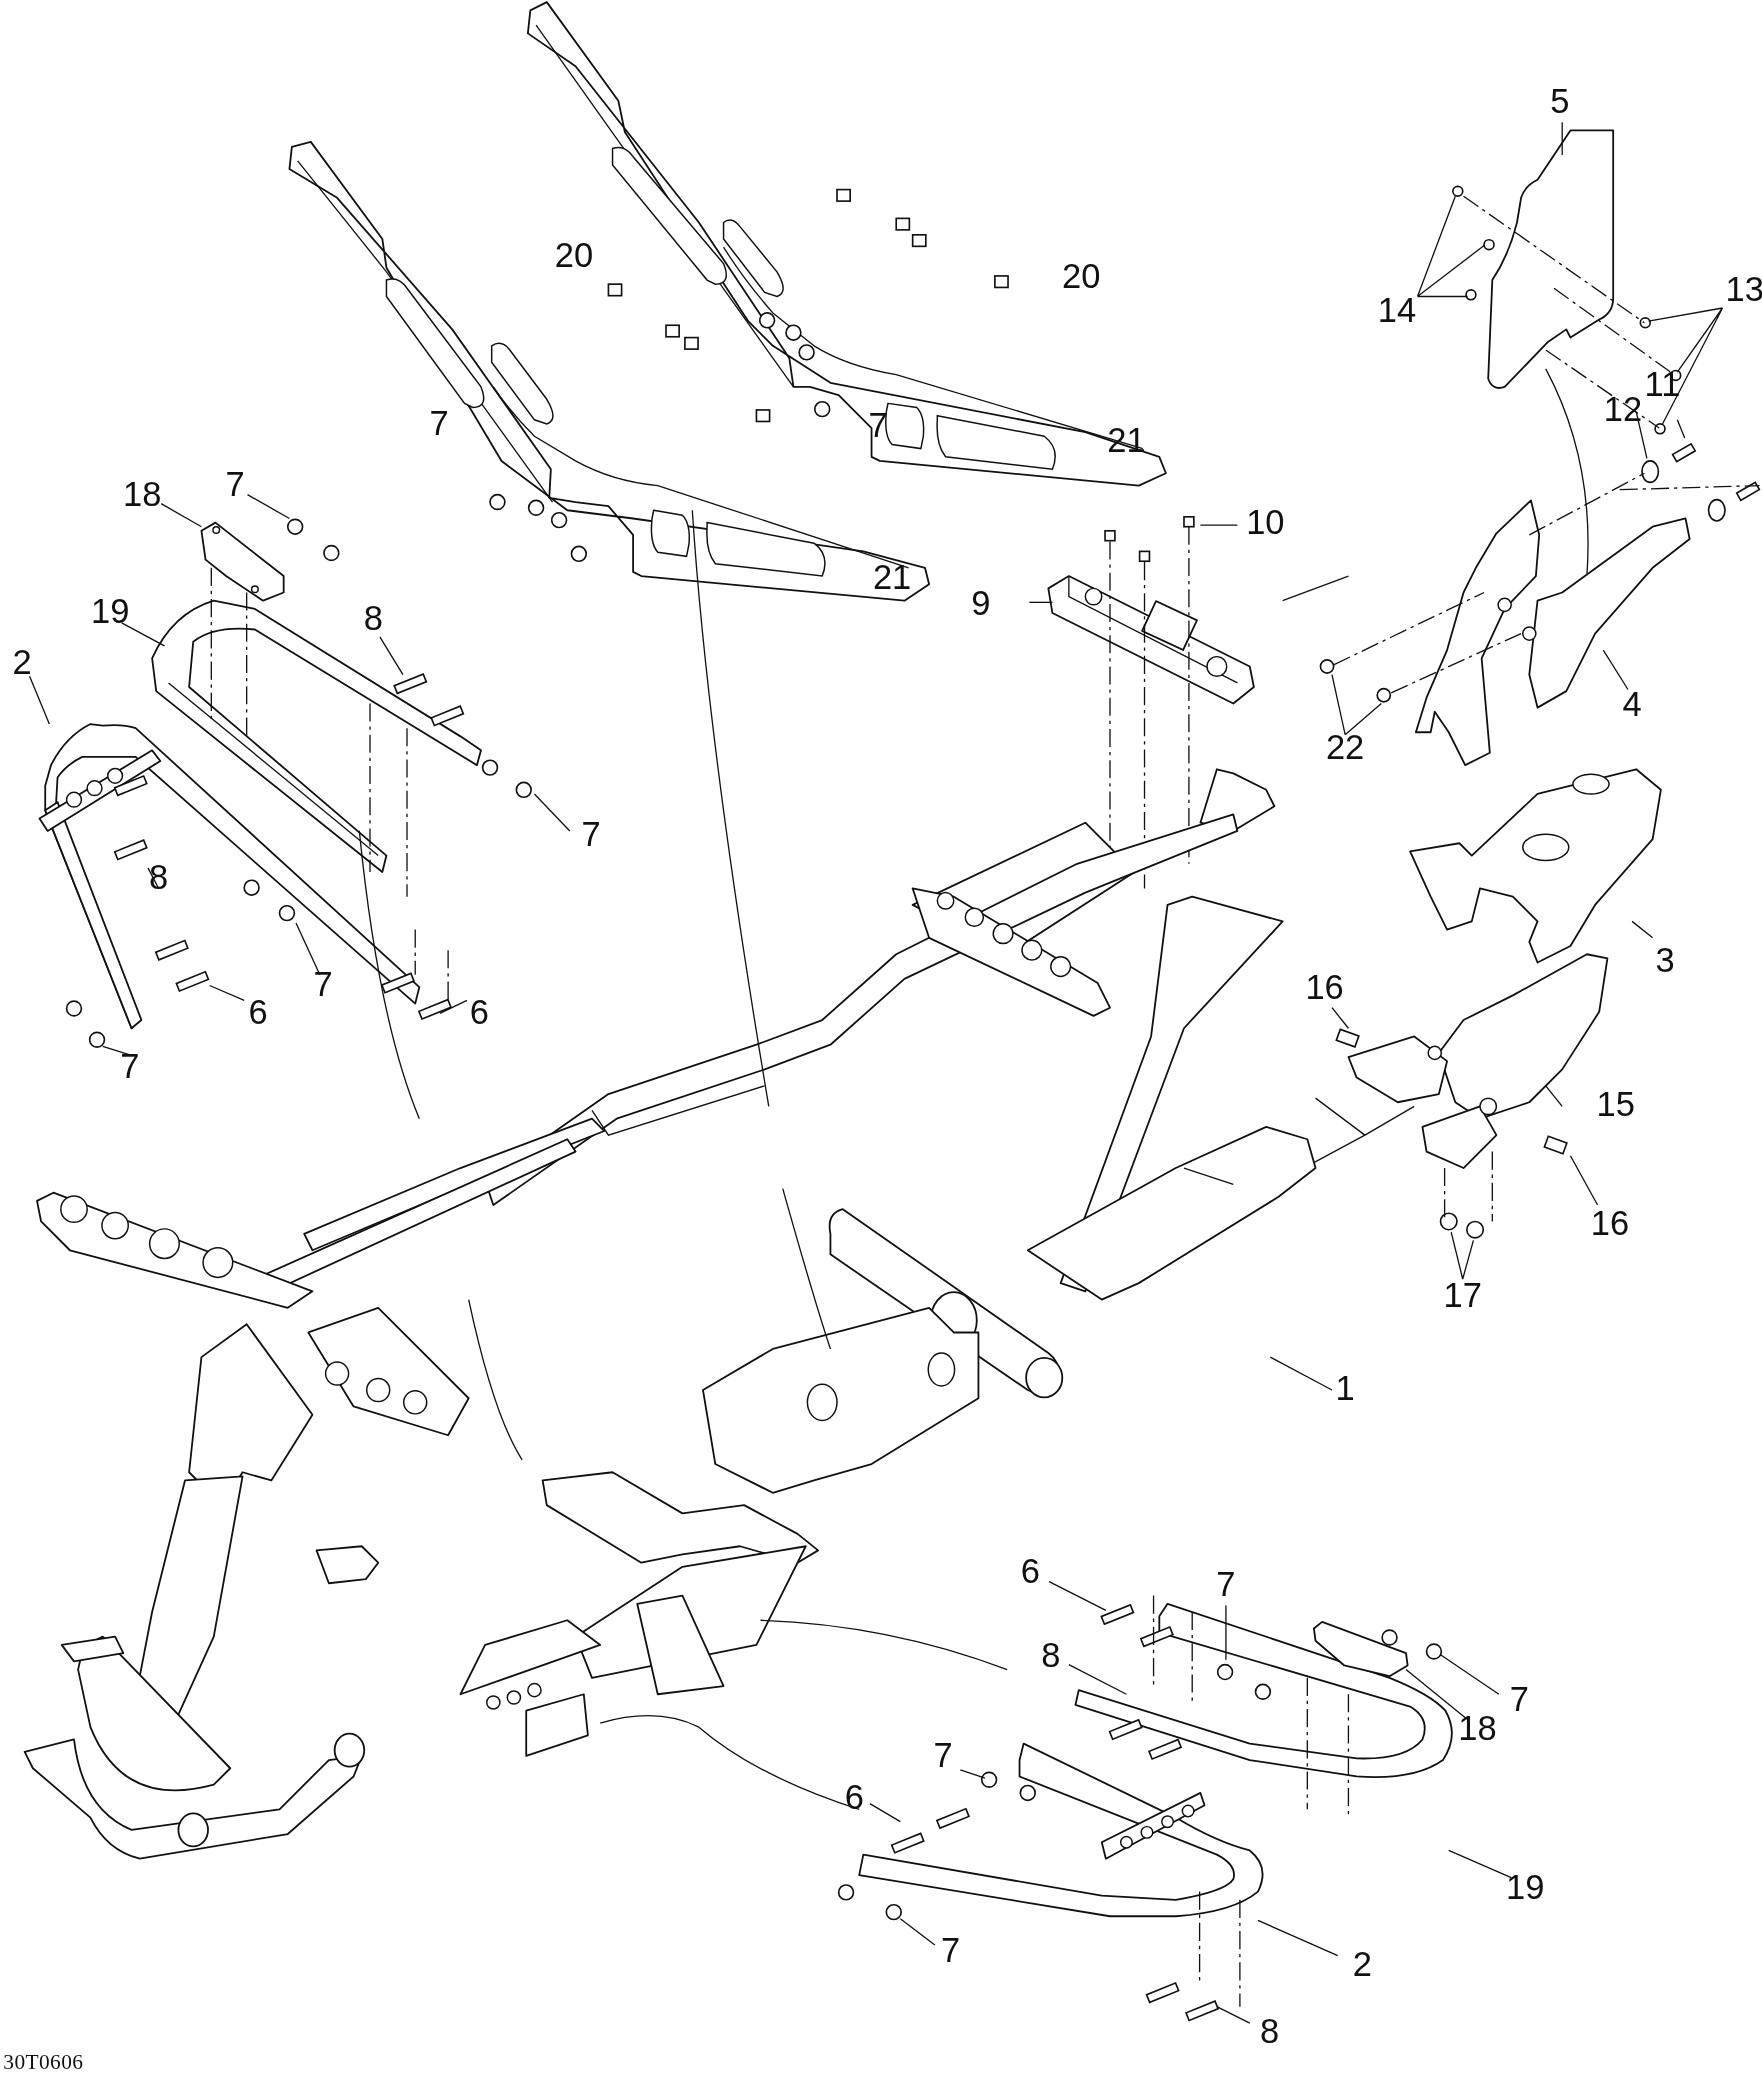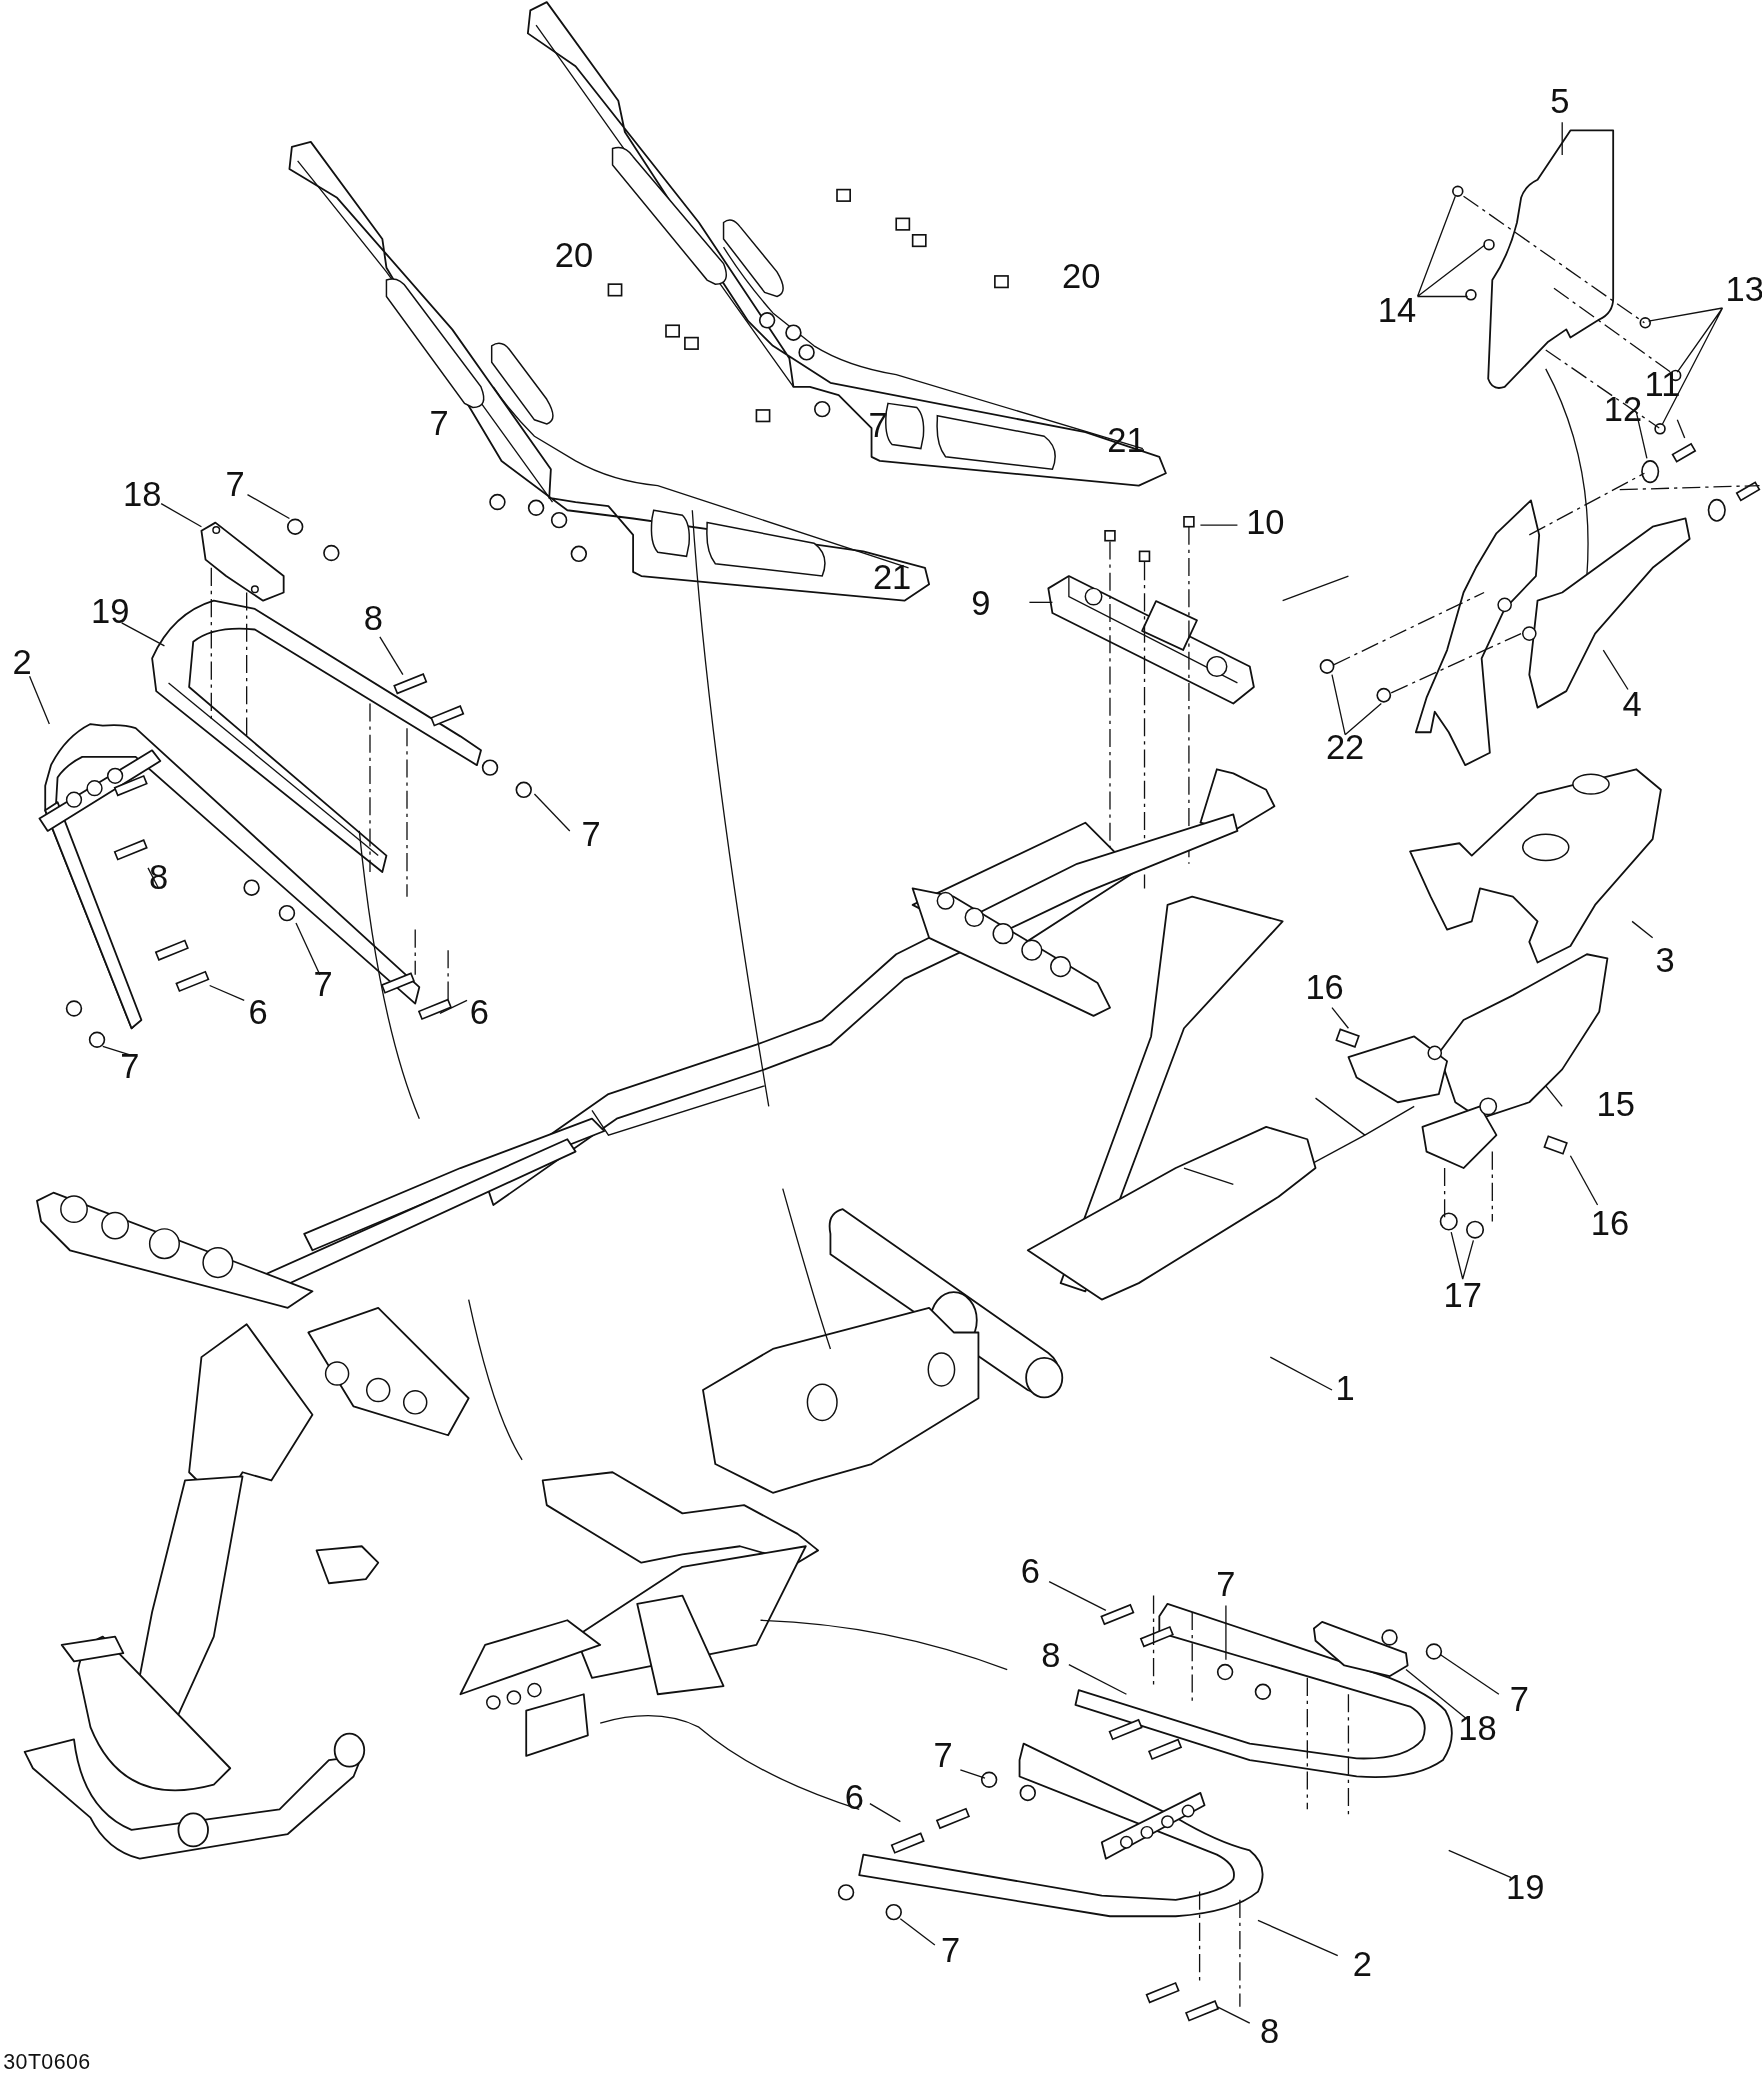--- a/index.html
+++ b/index.html
@@ -5,21 +5,21 @@
   html, body { margin:0; padding:0; background:#ffffff; }
   body { width:1762px; height:2082px; position:relative; overflow:hidden; font-family:"Liberation Sans", sans-serif; }
   #diagram { position:absolute; left:0; top:0; width:1762px; height:2082px; }
   .part { fill:#ffffff; stroke:#111111; stroke-width:2.2; stroke-linejoin:round; }
   .part-thin { fill:none; stroke:#111111; stroke-width:1.6; }
   .hole { fill:#ffffff; stroke:#111111; stroke-width:1.8; }
   .leader { fill:none; stroke:#111111; stroke-width:1.6; }
   .dash { fill:none; stroke:#111111; stroke-width:1.6; stroke-dasharray:22 6 4 6; }
   .arrow-line { fill:none; stroke:#111111; stroke-width:1.6; }
   .callout { font-family:"Liberation Sans", sans-serif; font-size:42px; fill:#111111; text-anchor:middle; dominant-baseline:middle; }
-  .fig-code { position:absolute; left:3.3px; top:2050px; font-family:Liberation Sans, sans-serif; font-size:21.4px; color:#111111; letter-spacing:0.4px; }
+  .fig-code { position:absolute; left:3.3px; top:2050px; font-family:Liberation Serif, serif; font-size:21.4px; color:#111111; letter-spacing:0.4px; }
   .nut { fill:#ffffff; stroke:#111111; stroke-width:2; }
 </style>
 </head>
 <body>
 
 <svg id="diagram" viewBox="0 0 2143 2531" xmlns="http://www.w3.org/2000/svg">
 
   <g>
     <path class="part" d="M645 12 L665 2 L752 122 L760 160 L910 390 L940 420 L1010 465 L1320 525 L1410 555 L1418 575 L1385 590 L1070 560 L1060 555 L1060 520 L1020 480 L985 470 L965 470 L960 435 L850 270 L700 80 L642 40 Z"></path>
     <path class="part-thin" d="M652 30 L755 175 L965 470"></path>

